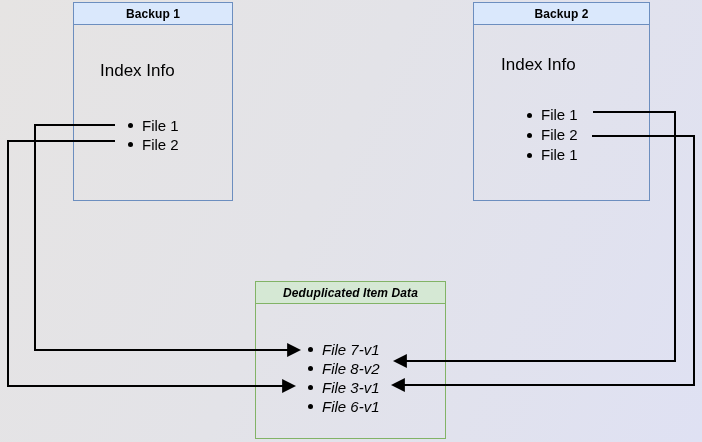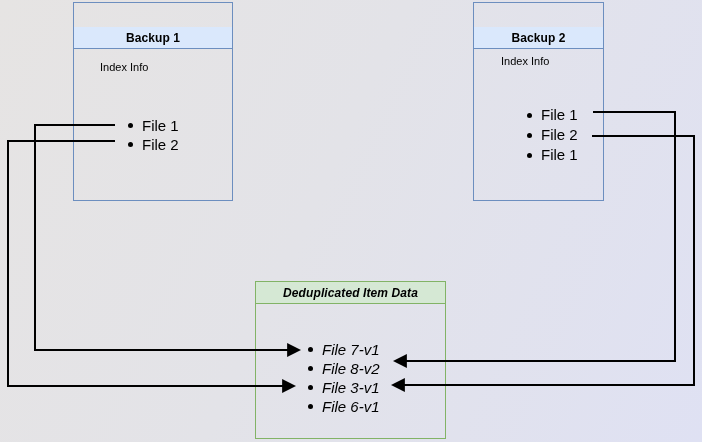--- a/index.html
+++ b/index.html
@@ -8,23 +8,23 @@
     background:linear-gradient(115deg,#e6e4e3 0%,#e3e3e8 45%,#dfe1f3 100%);
     font-family:"Liberation Sans",sans-serif;color:#000;
   }
   .node{position:absolute;box-sizing:border-box;background:transparent;}
   .node.blue{border:1.5px solid #6c8ebf;}
   .node.green{border:1.5px solid #82b366;font-style:italic;}
   .node-header{
     box-sizing:border-box;height:22px;display:flex;align-items:center;justify-content:center;
     font-size:12px;font-weight:bold;letter-spacing:.1px;
   }
-  .blue .node-header{background:#dae8fc;border-bottom:1.5px solid #6c8ebf;margin-top:24px;}
+  .blue .node-header{background:#dae8fc;border-bottom:1.5px solid #6c8ebf;}
   .green .node-header{background:#d5e8d4;border-bottom:1.5px solid #82b366;}
-  .subtitle{position:absolute;font-size:11px;white-space:nowrap;}
+  .subtitle{position:absolute;font-size:17px;white-space:nowrap;}
   ul.filelist{list-style:none;margin:0;padding:0;position:absolute;}
   ul.filelist li{
     font-size:15px;line-height:19px;white-space:nowrap;position:relative;
   }
   ul.filelist li::before{
     content:"";position:absolute;left:-14px;top:7px;width:5px;height:5px;border-radius:50%;background:#000;
   }
   #b2 ul.filelist li{line-height:20px;}
   #b2 ul.filelist li::before{top:7.5px;}
   svg.wires{position:absolute;left:0;top:0;pointer-events:none;}
@@ -34,21 +34,21 @@
 
 <div id="b1" class="node blue" style="left:73px;top:2px;width:160px;height:199px;">
   <div class="node-header">Backup 1</div>
   <div class="subtitle" style="left:26px;top:58px;">Index Info</div>
   <ul class="filelist" style="left:68px;top:113px;">
     <li>File 1</li>
     <li>File 2</li>
   </ul>
 </div>
 
-<div id="b2" class="node blue" style="left:473px;top:2px;width:131px;height:199px;">
+<div id="b2" class="node blue" style="left:473px;top:2px;width:177px;height:199px;">
   <div class="node-header">Backup 2</div>
   <div class="subtitle" style="left:27px;top:52px;">Index Info</div>
   <ul class="filelist" style="left:67px;top:102px;">
     <li>File 1</li>
     <li>File 2</li>
     <li>File 1</li>
   </ul>
 </div>
 
 <div id="dd" class="node green" style="left:255px;top:281px;width:191px;height:158px;">

